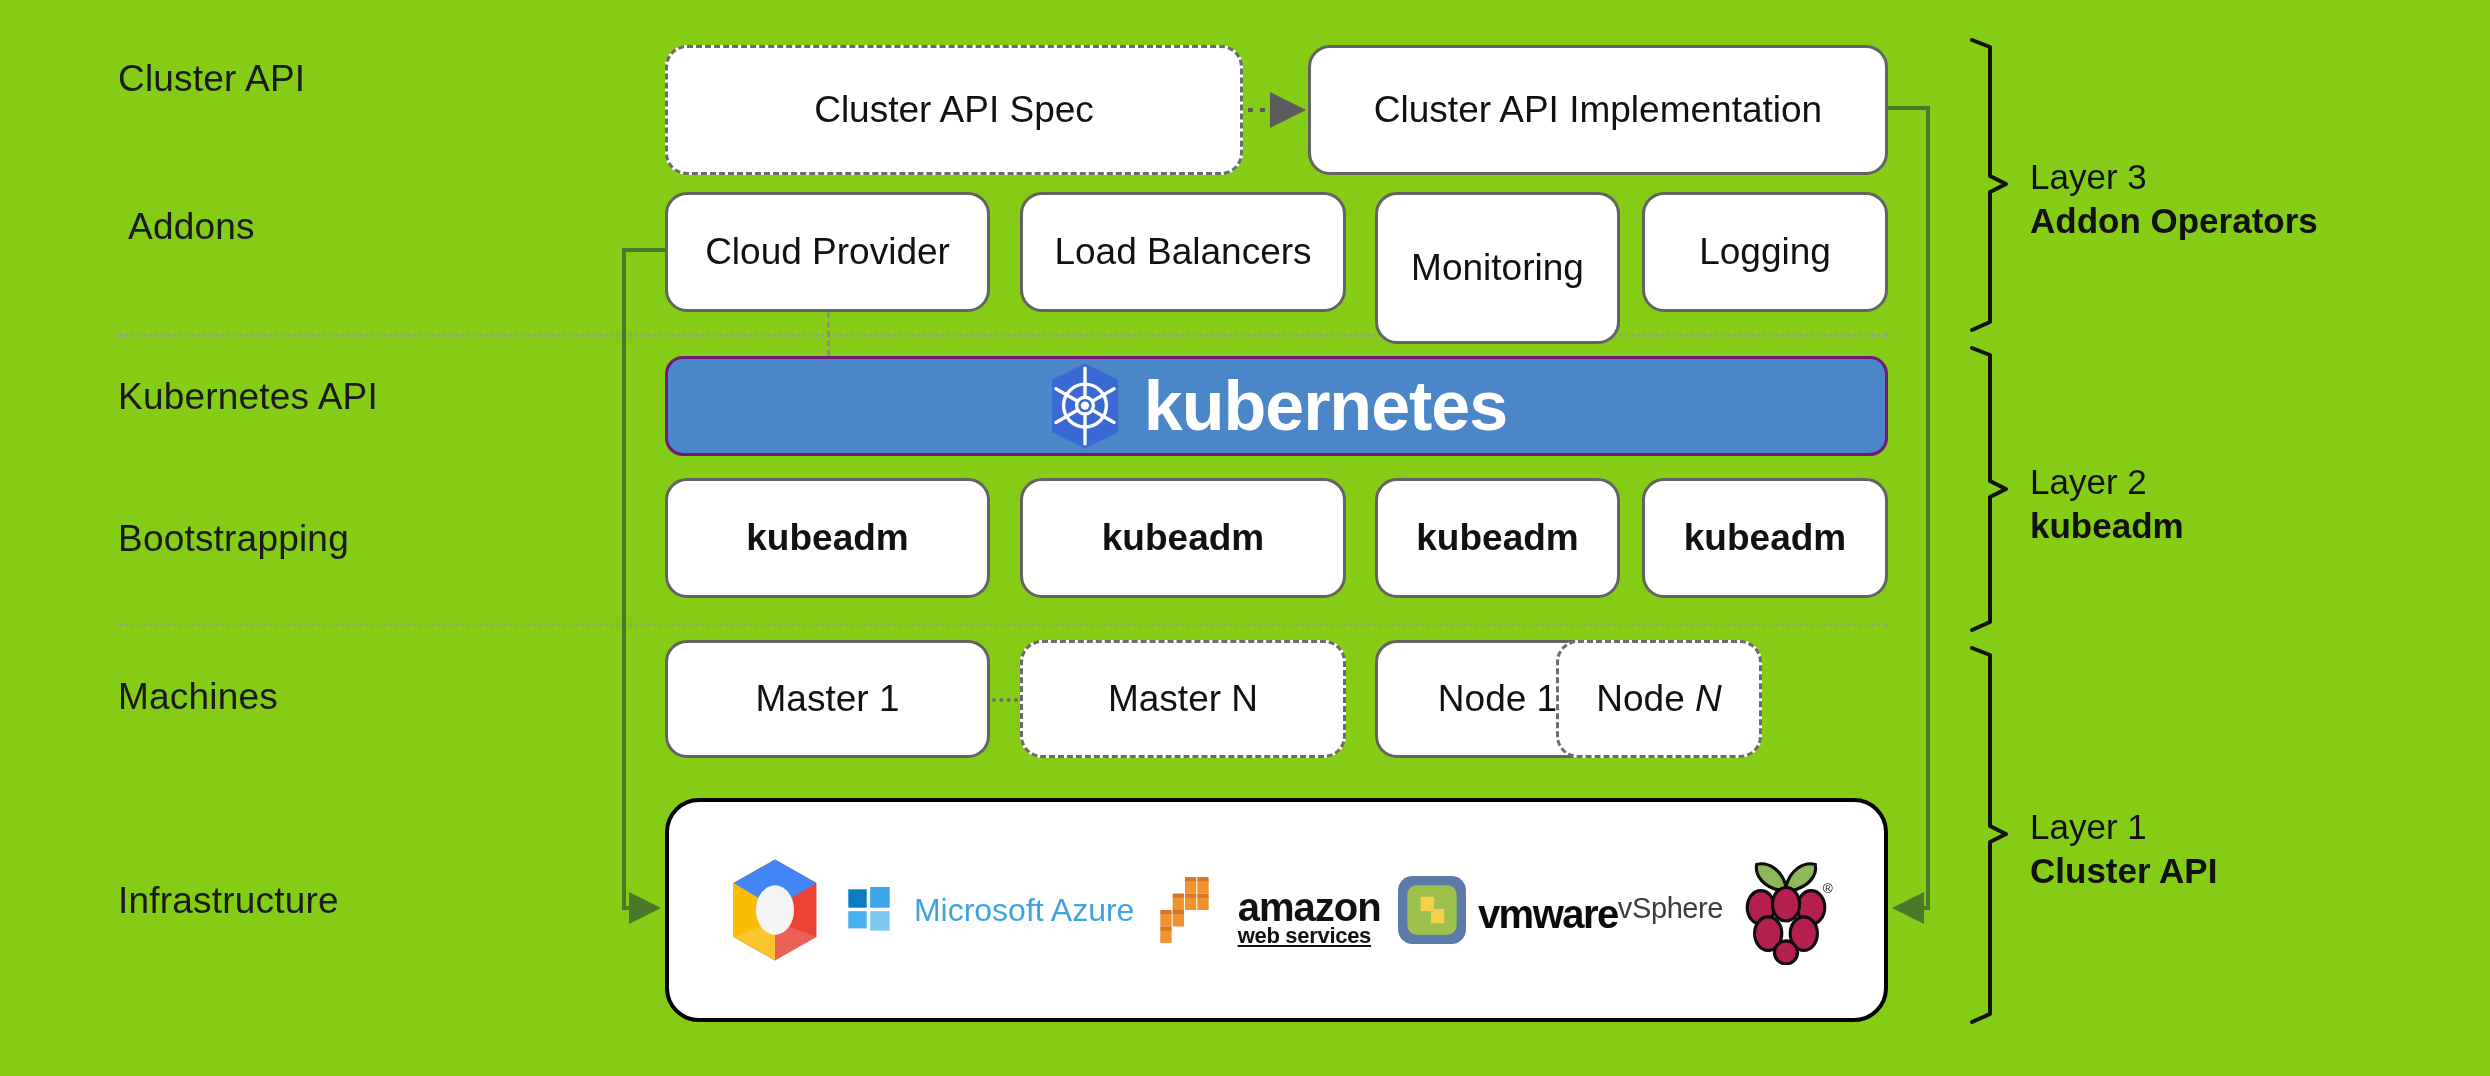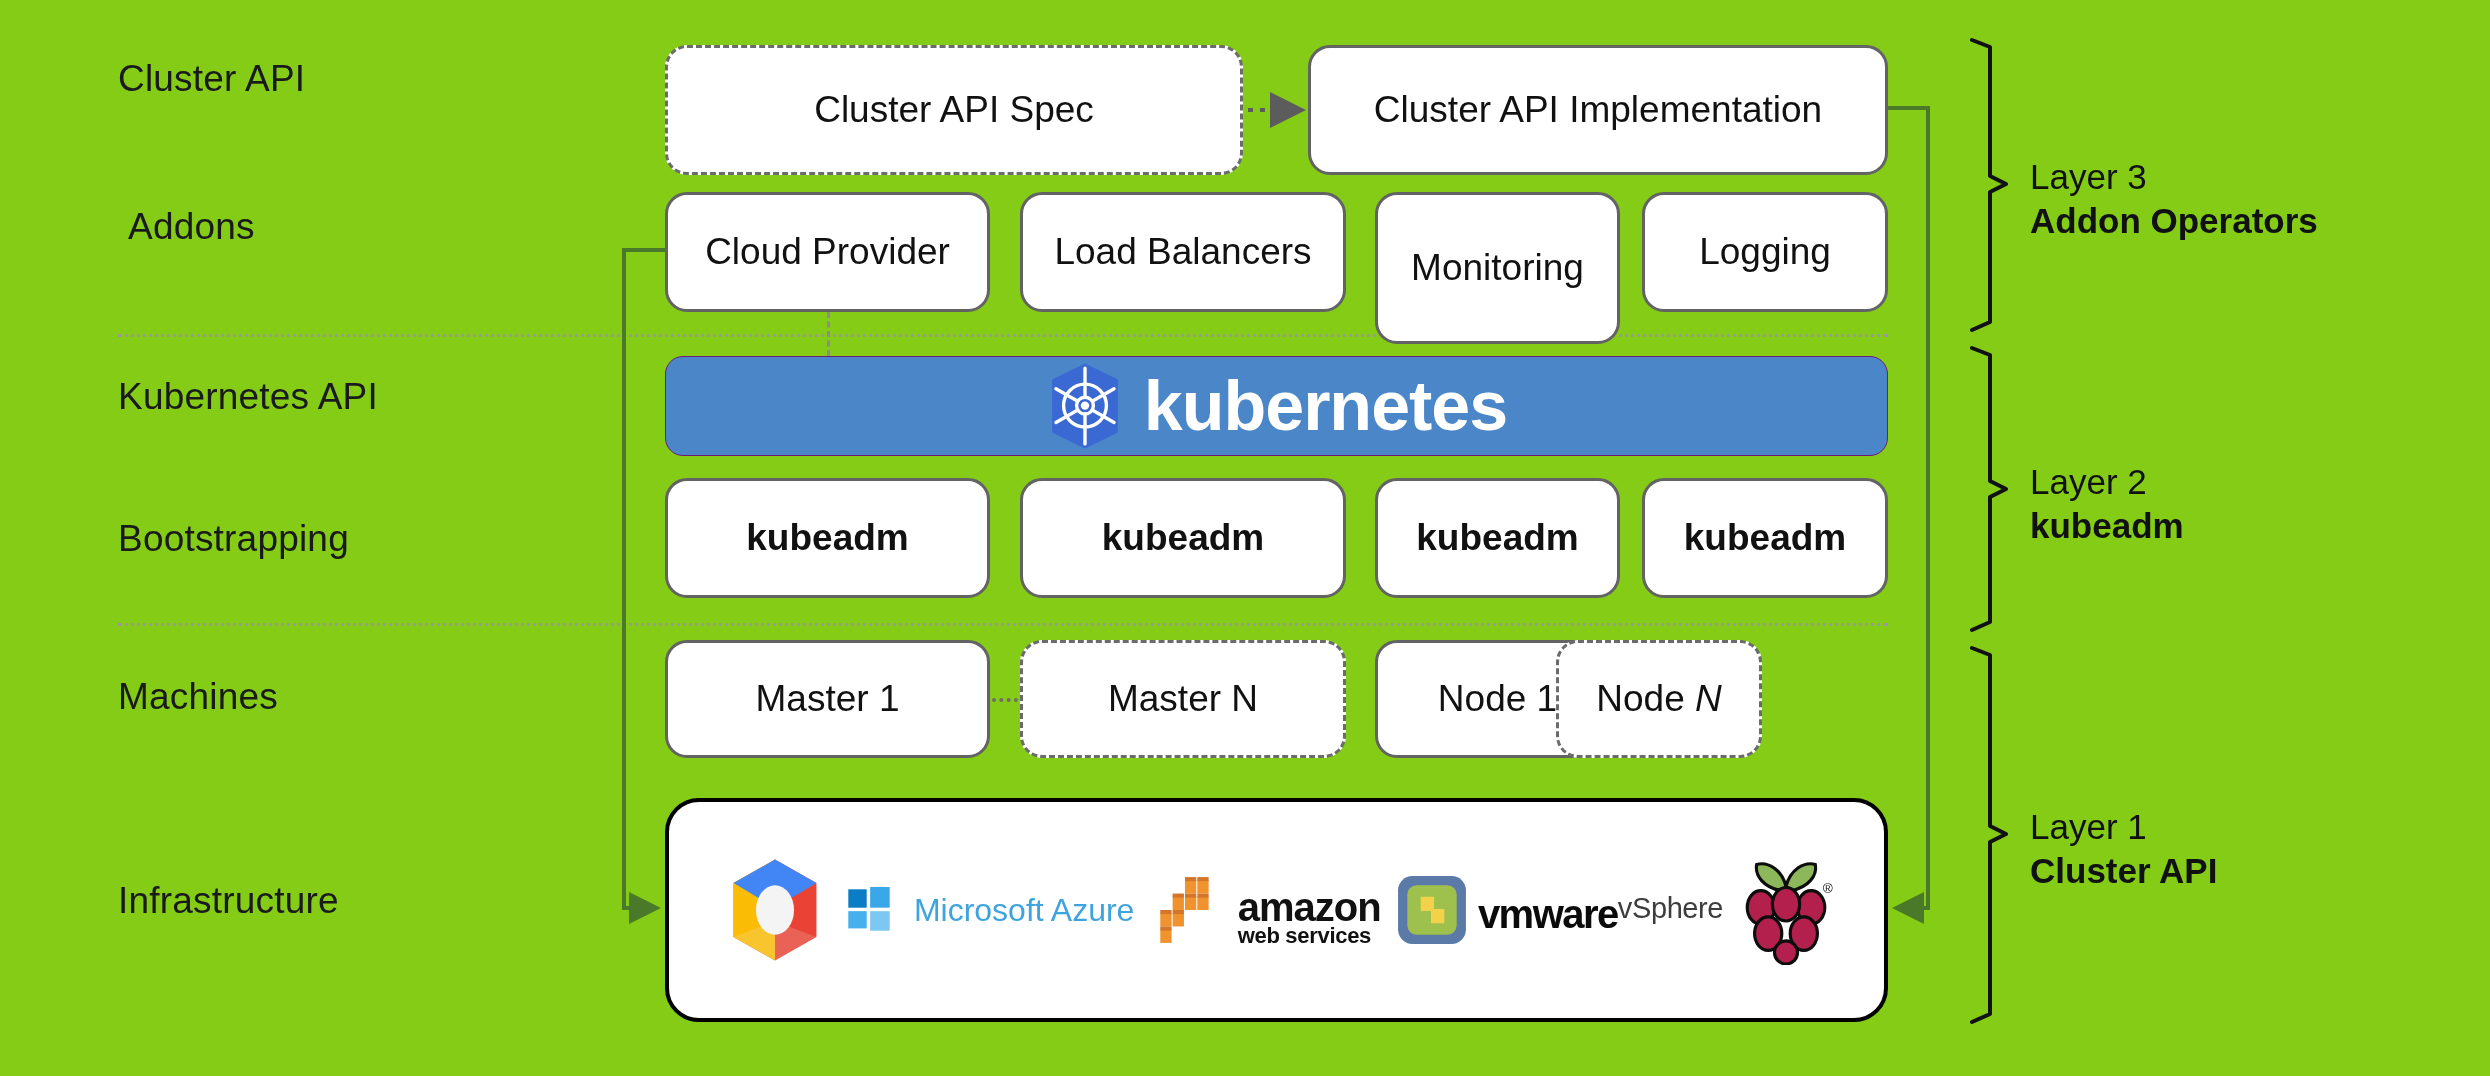--- a/index.html
+++ b/index.html
@@ -12,21 +12,21 @@
 
   
   .box{position:absolute;box-sizing:border-box;background:#fff;border:3px solid #636363;border-radius:22px;
        display:flex;align-items:center;justify-content:center;text-align:center;}
   .box .lbl{font-size:37px;color:#111;line-height:1.15;}
   .box.dashed{border-style:dashed;border-width:3px;border-color:#6b6b6b;}
   .box.bold .lbl{font-weight:bold;}
   .ital{font-style:italic;}
 
   
-  .kbanner{position:absolute;box-sizing:border-box;background:#4a86c8;border:1px solid #701a75;border-radius:18px;
+  .kbanner{position:absolute;box-sizing:border-box;background:#4a86c8;border:3px solid #701a75;border-radius:18px;
            display:flex;align-items:center;justify-content:center;gap:20px;}
   .kbanner .ktext{font-size:70px;font-weight:bold;color:#fff;letter-spacing:-1px;line-height:1;}
   .klogo{width:78px;height:88px;flex:0 0 auto;}
 
   
   .infra{position:absolute;box-sizing:border-box;background:#fff;border:4px solid #000;border-radius:34px;
          display:flex;align-items:center;justify-content:space-around;padding:0 42px;}
   .logo{display:flex;align-items:center;justify-content:center;flex:0 0 auto;}
 
   
@@ -166,21 +166,21 @@
           <rect x="22" y="19" width="11" height="4"></rect>
             <rect x="34" y="19" width="11" height="4"></rect>
             <rect x="46" y="19" width="11" height="4"></rect>
           <rect x="10" y="35" width="11" height="4"></rect>
             <rect x="22" y="35" width="11" height="4"></rect>
           <rect x="10" y="51" width="11" height="4"></rect>
         </g>
       </svg>
       <span style="display:flex;flex-direction:column;line-height:.92;">
         <span style="font-size:40px;font-weight:bold;color:#111;letter-spacing:-1px;">amazon</span>
-        <span style="font-size:22px;font-weight:bold;color:#111;letter-spacing:-.3px;">web services</span>
+        <span style="font-size:22px;font-weight:bold;color:#111;letter-spacing:-.3px;text-decoration:underline;">web services</span>
       </span>
     </span>
 
     <span class="logo" style="gap:10px;">
       <svg width="72" height="72" viewBox="0 0 70 70" aria-hidden="true">
         <rect x="2" y="2" width="66" height="66" rx="14" fill="#5b7aa8"></rect>
         <rect x="11" y="11" width="48" height="48" rx="9" fill="#9ec04c"></rect>
         <path d="M24 22h13v12h10v14H34V36H24z" fill="#f2d14b"></path>
       </svg>
       <span style="display:flex;flex-direction:row;line-height:.95;margin-top:8px;">

